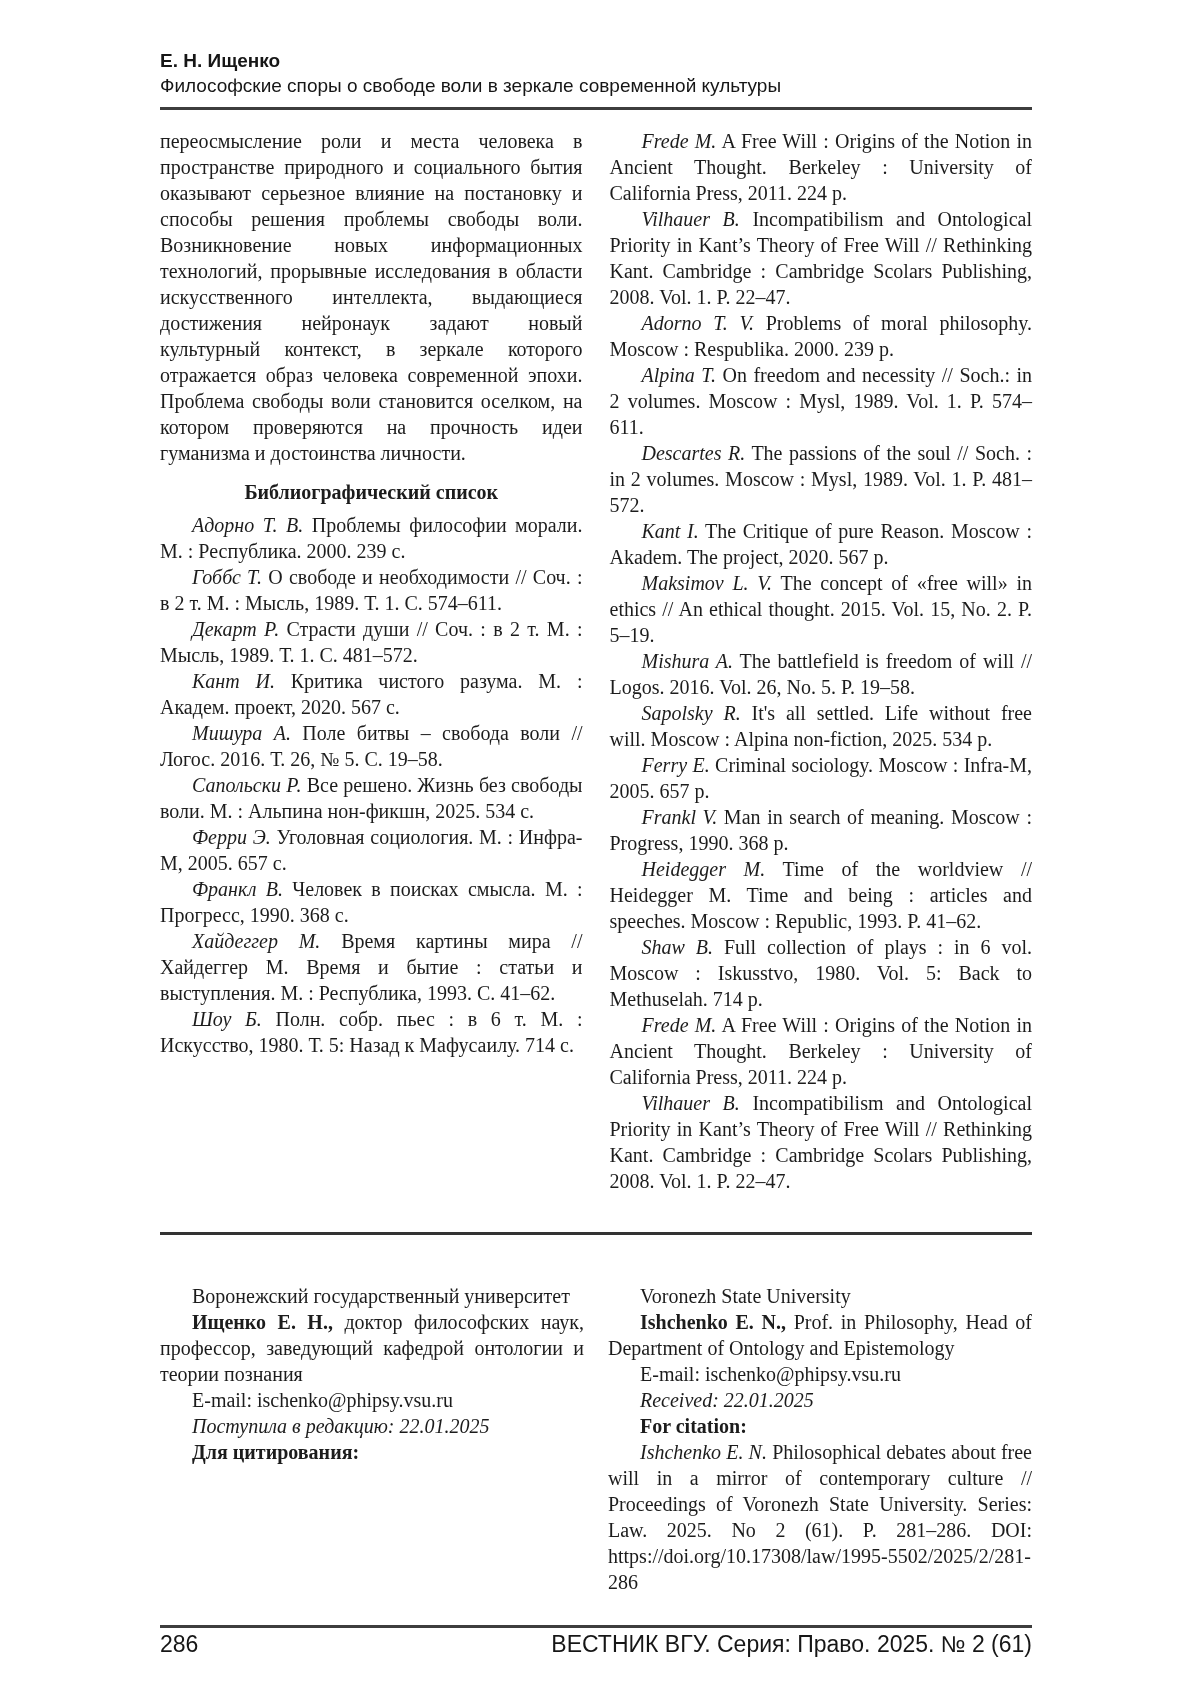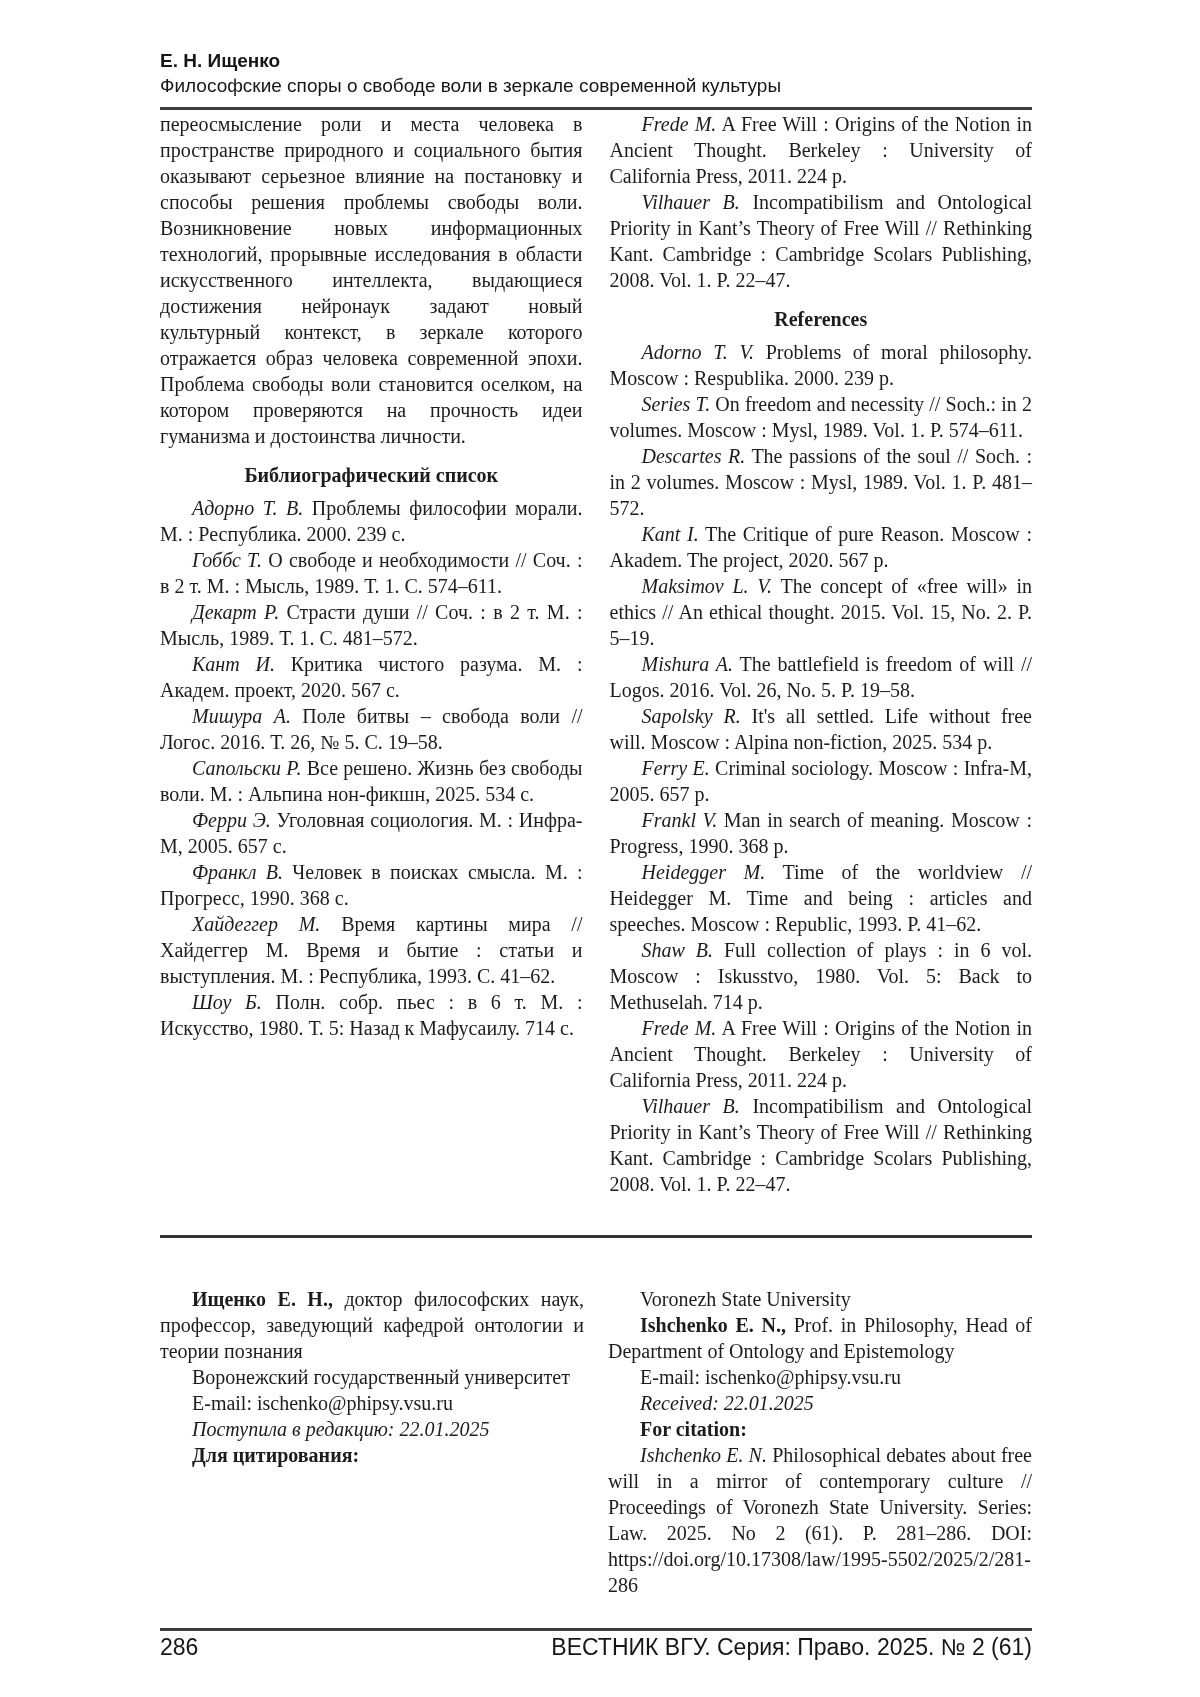--- a/index.html
+++ b/index.html
@@ -16,21 +16,21 @@
     line-height: 26px;
     padding: 48px 113px 86px 105px;
     display: flex;
     flex-direction: column;
   }
   
   .runhead { font-family: "Liberation Sans", sans-serif; font-size: 19px; line-height: 25px; color: #161616; }
   .runhead-author { font-weight: bold; }
   .head-rule { border: 0; border-top: 3px solid #3d3d3d; margin: 9px 0 0 0; }
   
-  .columns { display: flex; gap: 27px; margin-top: 1px; }
+  .columns { display: flex; gap: 27px; margin-top: 18px; }
   .col { flex: 1 1 0; min-width: 0; }
   .body-par { margin: 0; text-align: justify; hyphens: auto; }
   .ref { margin: 0; text-align: justify; text-indent: 32px; hyphens: auto; overflow-wrap: break-word; }
   .ref i { font-style: italic; }
   .sec-heading { font-size: 20px; font-weight: bold; text-align: center; margin: 13px 0 7px 0; }
   
   .mid-rule { border: 0; border-top: 3px solid #333333; margin: 38px 0 0 0; }
   
   .info-columns { display: flex; gap: 24px; margin-top: 48px; }
   .info p { margin: 0; text-align: justify; overflow-wrap: break-word; }
@@ -87,26 +87,25 @@
         </div>
     </div>
 
     <div class="col" lang="en">
       <div>
 
           <p class="ref"><i>Frede M.</i><span> A Free Will : Origins of the Notion in Ancient Thought. Berkeley : University of California Press, 2011. 224 p.</span></p>
 
           <p class="ref"><i>Vilhauer B.</i><span> Incompatibilism and Ontological Priority in Kant’s Theory of Free Will // Rethinking Kant. Cambridge : Cambridge Scolars Publishing, 2008. Vol. 1. P. 22–47.</span></p>
         </div>
-      <h2 class="sec-heading">References</h2>
       <div>
 
           <p class="ref"><i>Adorno T. V.</i><span> Problems of moral philosophy. Moscow : Respublika. 2000. 239 p.</span></p>
 
-          <p class="ref"><i>Series T.</i><span> On freedom and necessity // Soch.: in 2 volumes. Moscow : Mysl, 1989. Vol. 1. P. 574–611.</span></p>
+          <p class="ref"><i>Alpina T.</i><span> On freedom and necessity // Soch.: in 2 volumes. Moscow : Mysl, 1989. Vol. 1. P. 574–611.</span></p>
 
           <p class="ref"><i>Descartes R.</i><span> The passions of the soul // Soch. : in 2 volumes. Moscow : Mysl, 1989. Vol. 1. P. 481–572.</span></p>
 
           <p class="ref"><i>Kant I.</i><span> The Critique of pure Reason. Moscow : Akadem. The project, 2020. 567 p.</span></p>
 
           <p class="ref"><i>Maksimov L. V.</i><span> The concept of «free will» in ethics // An ethical thought. 2015. Vol. 15, No. 2. P. 5–19.</span></p>
 
           <p class="ref"><i>Mishura A.</i><span> The battlefield is freedom of will // Logos. 2016. Vol. 26, No. 5. P. 19–58.</span></p>
 
           <p class="ref"><i>Sapolsky R.</i><span> It's all settled. Life without free will. Moscow : Alpina non-fiction, 2025. 534 p.</span></p>
@@ -125,22 +124,22 @@
         </div>
     </div>
 
   </div>
 
   <hr class="mid-rule">
 
   <div class="info-columns">
 
     <div class="col info" lang="ru">
+      <p class="indent">Воронежский государственный университет</p>
       <p class="indent"><b class="bold">Ищенко Е. Н.,</b><span> доктор философских наук, профессор, заведующий кафедрой онтологии и теории познания</span></p>
-      <p class="indent">Воронежский государственный университет</p>
       <p class="indent">E-mail: ischenko@phipsy.vsu.ru</p>
       <p class="indent it gap-top">Поступила в редакцию: 22.01.2025</p>
       <p class="indent bold gap-top">Для цитирования:</p>
     </div>
 
     <div class="col info" lang="en">
       <p class="indent">Voronezh State University</p>
       <p class="indent"><b class="bold">Ishchenko E. N.,</b><span> Prof. in Philosophy, Head of Department of Ontology and Epistemology</span></p>
       <p class="indent">E-mail: ischenko@phipsy.vsu.ru</p>
       <p class="indent it gap-top">Received: 22.01.2025</p>

